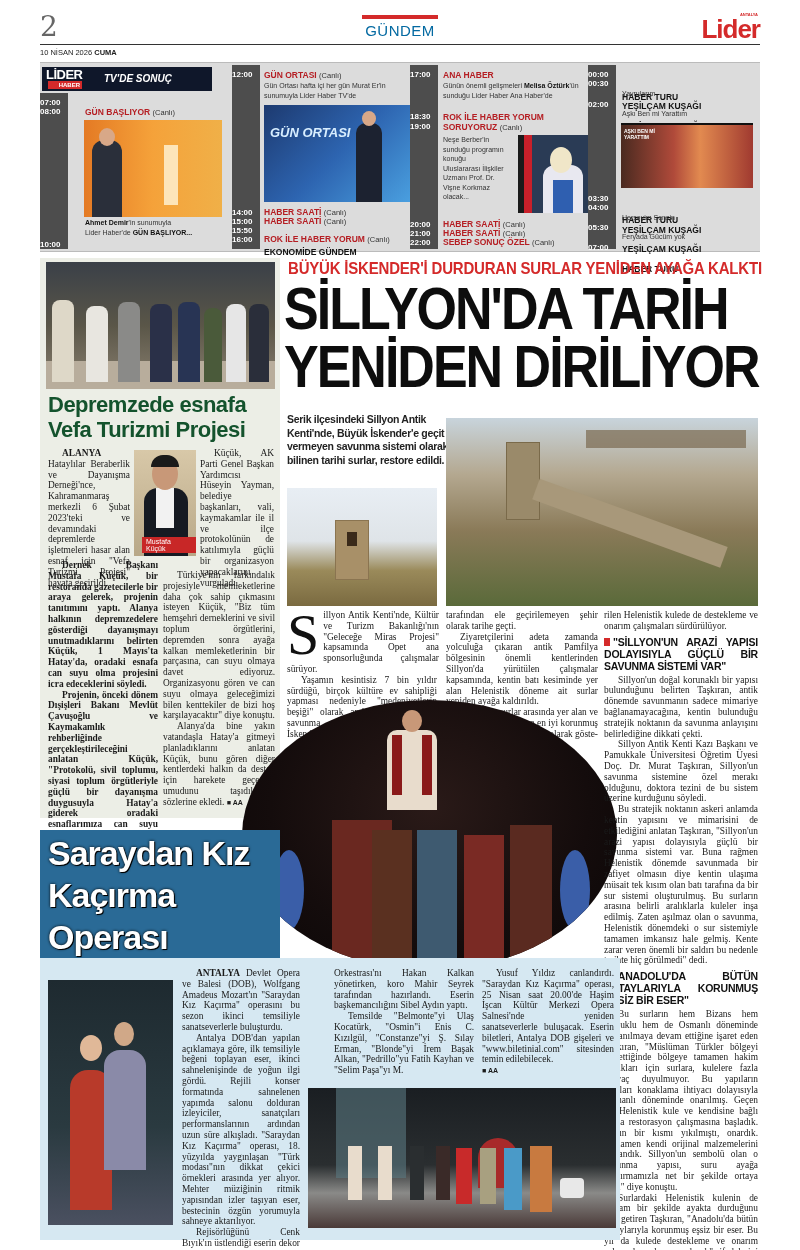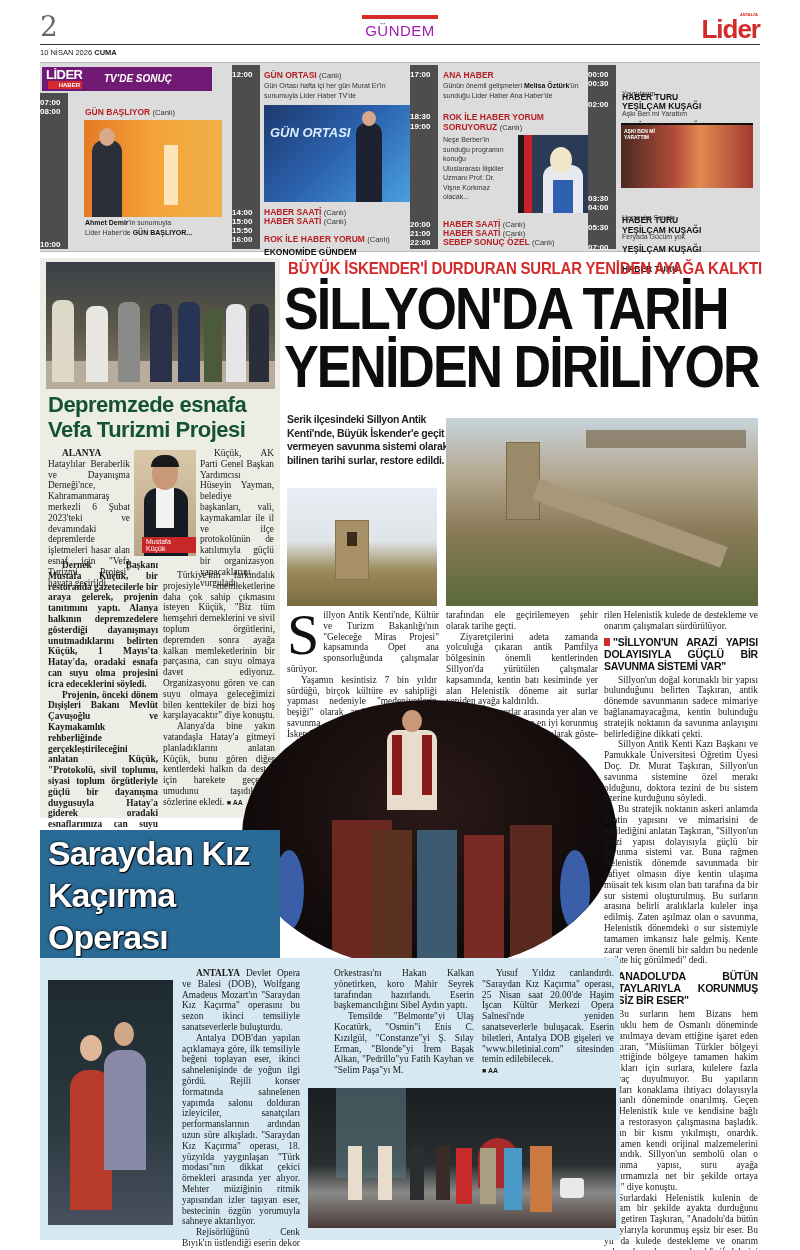--- a/index.html
+++ b/index.html
@@ -2,39 +2,39 @@
 <html><head>
 <meta charset="utf-8">
 <style>
   * { box-sizing: border-box; margin: 0; padding: 0; }
   body { width: 800px; height: 1250px; background: #fff; font-family: "Liberation Serif", serif; color: #1a1a1a; position: relative; overflow: hidden; }
   .abs { position: absolute; }
 
   
   .page-num { left: 40px; top: 10px; font-family: "DejaVu Serif", serif; font-size: 28px; color: #666; font-weight: 300; }
   .section-bar { left: 362px; top: 15px; width: 76px; height: 4px; background: #d42a2a; }
-  .section-title { left: 340px; top: 22px; width: 120px; text-align: center; font-family: "Liberation Sans", sans-serif; font-size: 15px; letter-spacing: 0.5px; color: #a21caf; }
+  .section-title { left: 340px; top: 22px; width: 120px; text-align: center; font-family: "Liberation Sans", sans-serif; font-size: 15px; letter-spacing: 0.5px; color: #0369a1; }
   .logo { right: 40px; top: 14px; font-family: "Liberation Sans", sans-serif; font-weight: 900; font-size: 26px; color: #d42a2a; letter-spacing: -1px; }
   .logo-small { right: 42px; top: 12px; font-family: "Liberation Sans", sans-serif; font-size: 4px; color: #d42a2a; font-weight: bold; }
   .header-rule { left: 40px; top: 44px; width: 720px; height: 1px; background: #333; }
   .dateline { left: 40px; top: 48px; font-family: "Liberation Sans", sans-serif; font-size: 7.5px; color: #222; }
   .dateline b { font-weight: 900; }
 
   
   .tv { left: 40px; top: 62px; width: 720px; height: 190px; background: #dcdcdc; border-top: 1px solid #bbb; border-bottom: 1px solid #bbb; }
   .tv-col { position: absolute; top: 2px; bottom: 2px; }
   .tv-timebar { position: absolute; top: 0; bottom: 0; left: 0; width: 28px; background: #4d4d4d; }
   .tv-time { position: absolute; left: 0; width: 28px; text-align: left; color: #fff; font-family: "Liberation Sans", sans-serif; font-weight: bold; font-size: 8px; line-height: 9px; }
   .tv-prog { position: absolute; font-family: "Liberation Sans", sans-serif; font-weight: bold; font-size: 8.5px; line-height: 10px; white-space: nowrap; }
   .tv-prog.red { color: #b51e23; }
   .tv-prog.blk { color: #111; margin-top: 22px; }
   .tv-prog .live { font-weight: normal; color: #333; font-size: 7.5px; }
   .tv-desc { position: absolute; font-family: "Liberation Sans", sans-serif; font-size: 7px; line-height: 9.5px; color: #333; }
   .tv-desc b { color: #111; }
-  .tv-logo { position: absolute; left: 2px; top: 2px; width: 170px; height: 24px; background: #701a75; }
+  .tv-logo { position: absolute; left: 2px; top: 2px; width: 170px; height: 24px; background: #0f172a; }
   .tv-logo .l1 { position: absolute; left: 4px; top: 0px; color: #fff; font-family: "Liberation Sans", sans-serif; font-weight: 900; font-size: 13px; letter-spacing: -0.5px; }
   .tv-logo .l2 { position: absolute; left: 6px; top: 14px; width: 34px; height: 8px; background: #d42a2a; color: #fff; font-family: "Liberation Sans", sans-serif; font-size: 6px; font-weight: 900; text-align: right; padding-right: 2px; line-height: 8px; }
   .tv-logo .l3 { position: absolute; left: 62px; top: 6px; color: #fff; font-family: "Liberation Sans", sans-serif; font-style: italic; font-weight: 900; font-size: 10px; }
   .photo { position: absolute; overflow: hidden; }
 
   
   .kicker { left: 288px; top: 258px; width: 470px; font-family: "Liberation Sans", sans-serif; font-weight: 900; font-size: 15px; color: #d42a2a; letter-spacing: -0.2px; transform: scaleY(1.15); transform-origin: top left; white-space: nowrap; }
   .headline { left: 284px; top: 280px; width: 476px; font-family: "Liberation Sans", sans-serif; font-weight: 900; font-size: 52px; line-height: 50px; color: #0d0d0d; letter-spacing: -2px; transform: scaleY(1.15); transform-origin: top left; }
   .lede { left: 287px; top: 413px; width: 165px; font-family: "Liberation Sans", sans-serif; font-size: 10.5px; line-height: 13.5px; font-weight: bold; color: #222; letter-spacing: -0.3px; }
 

